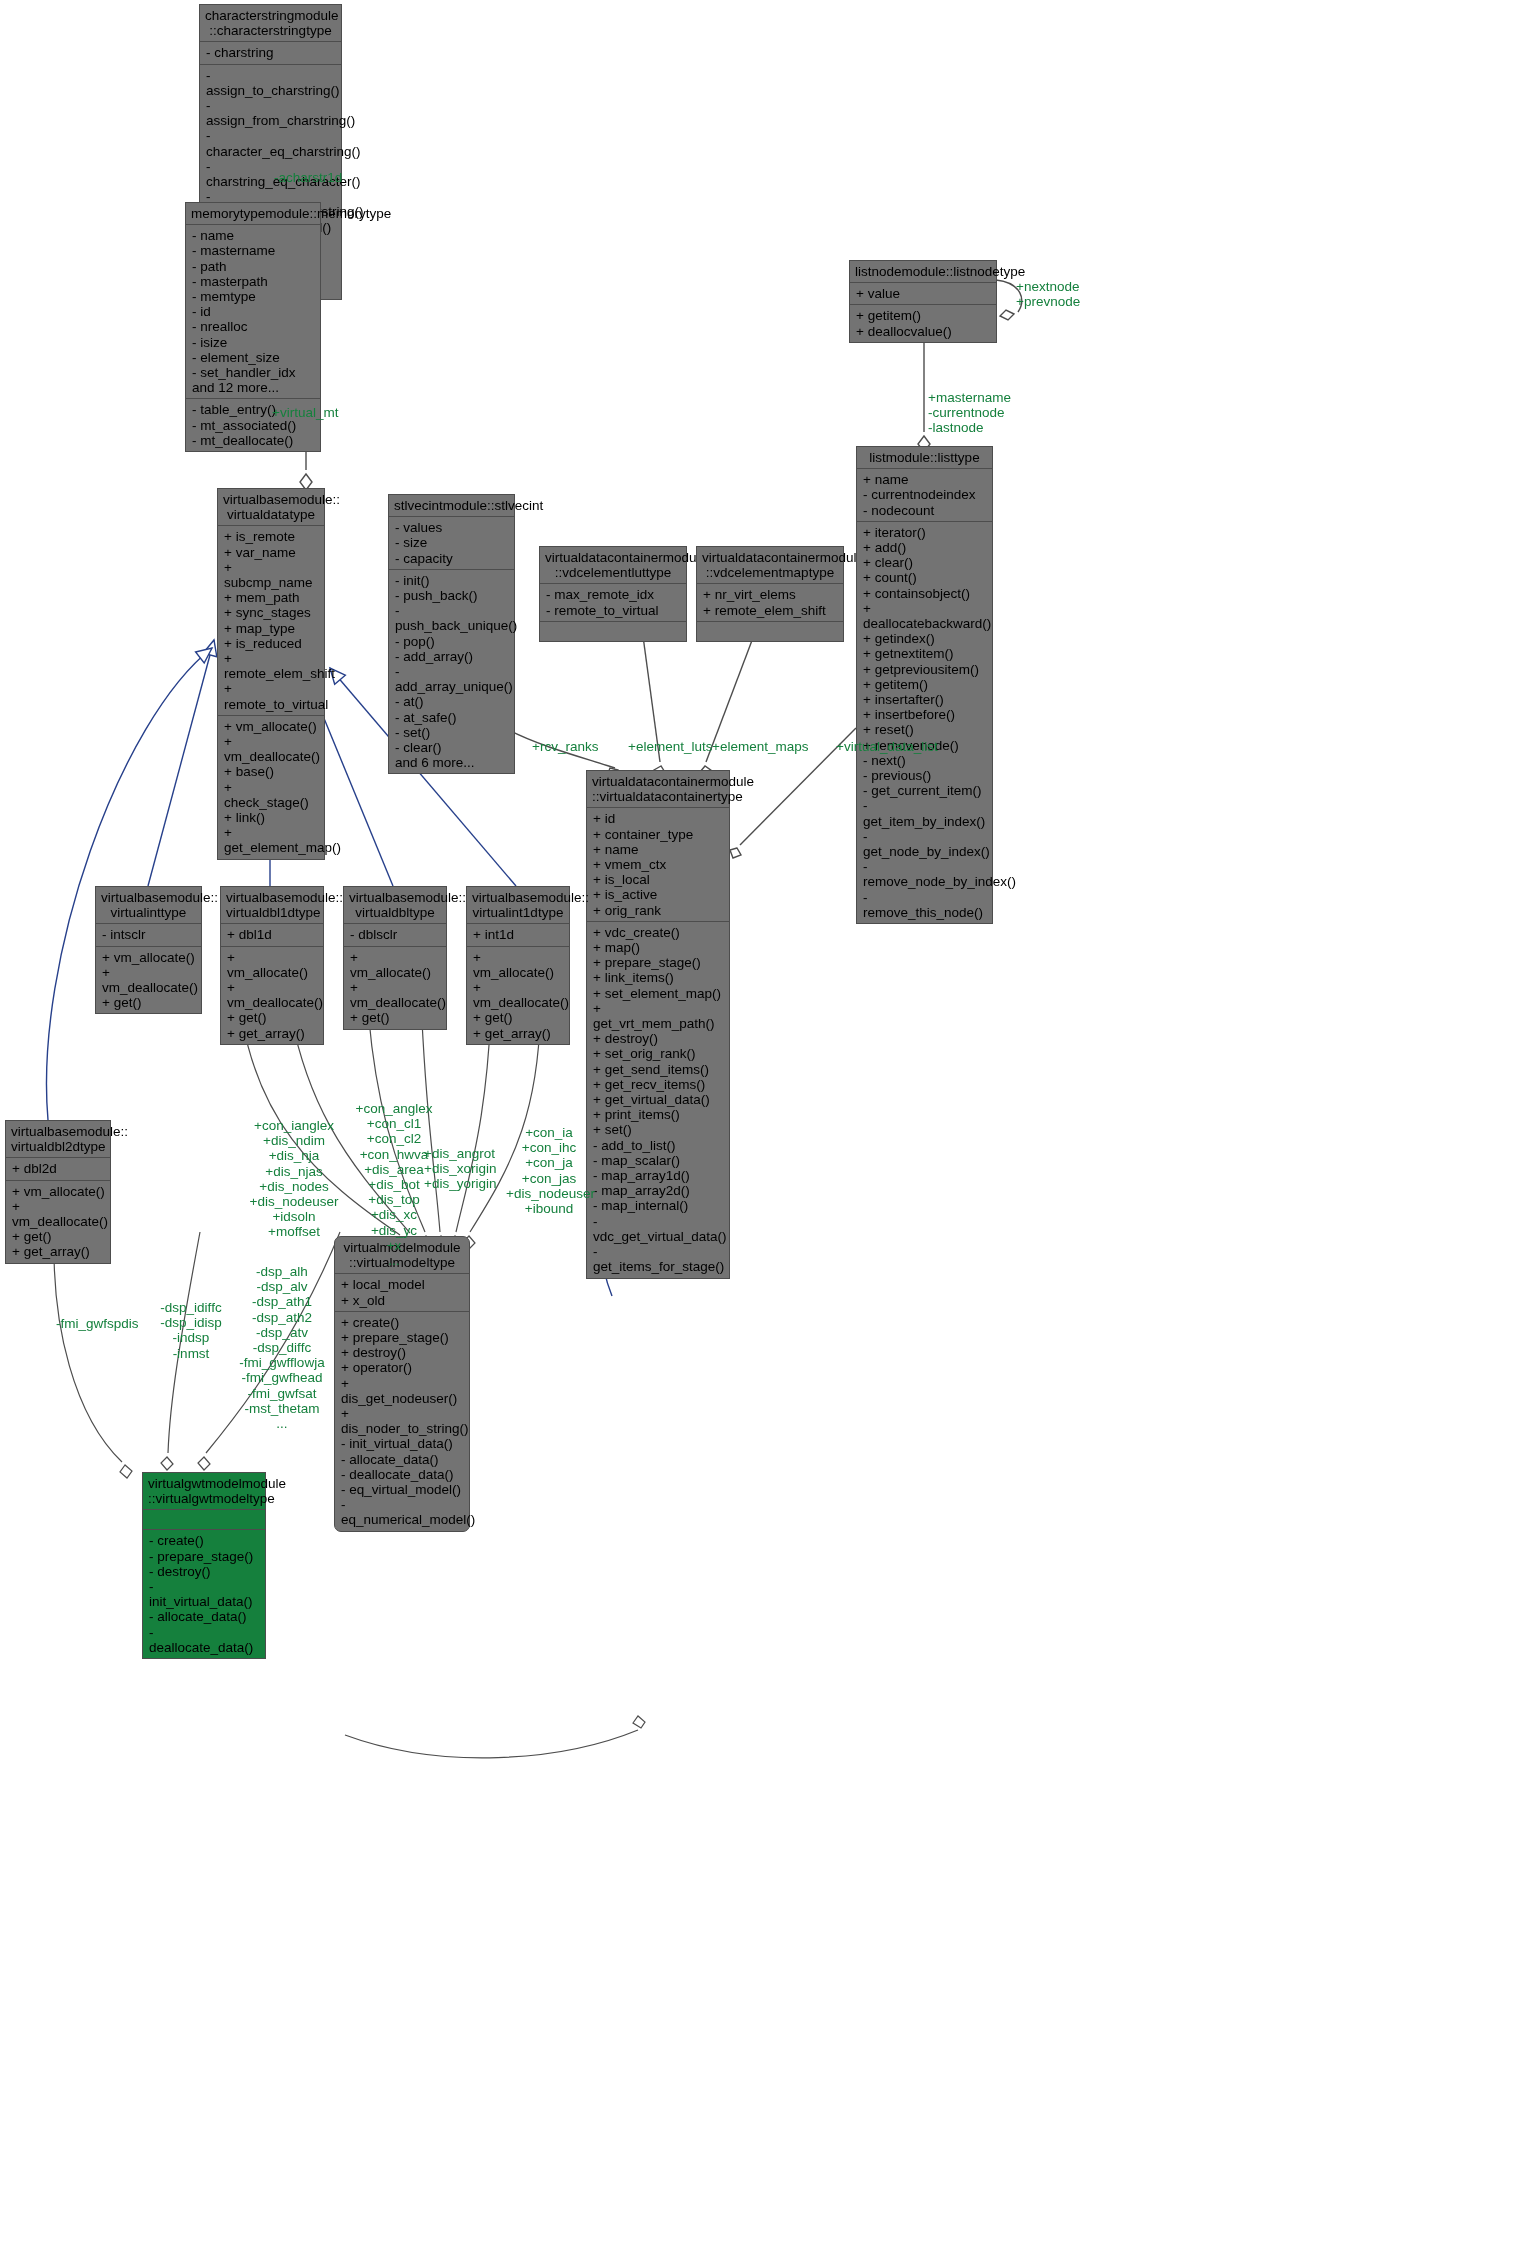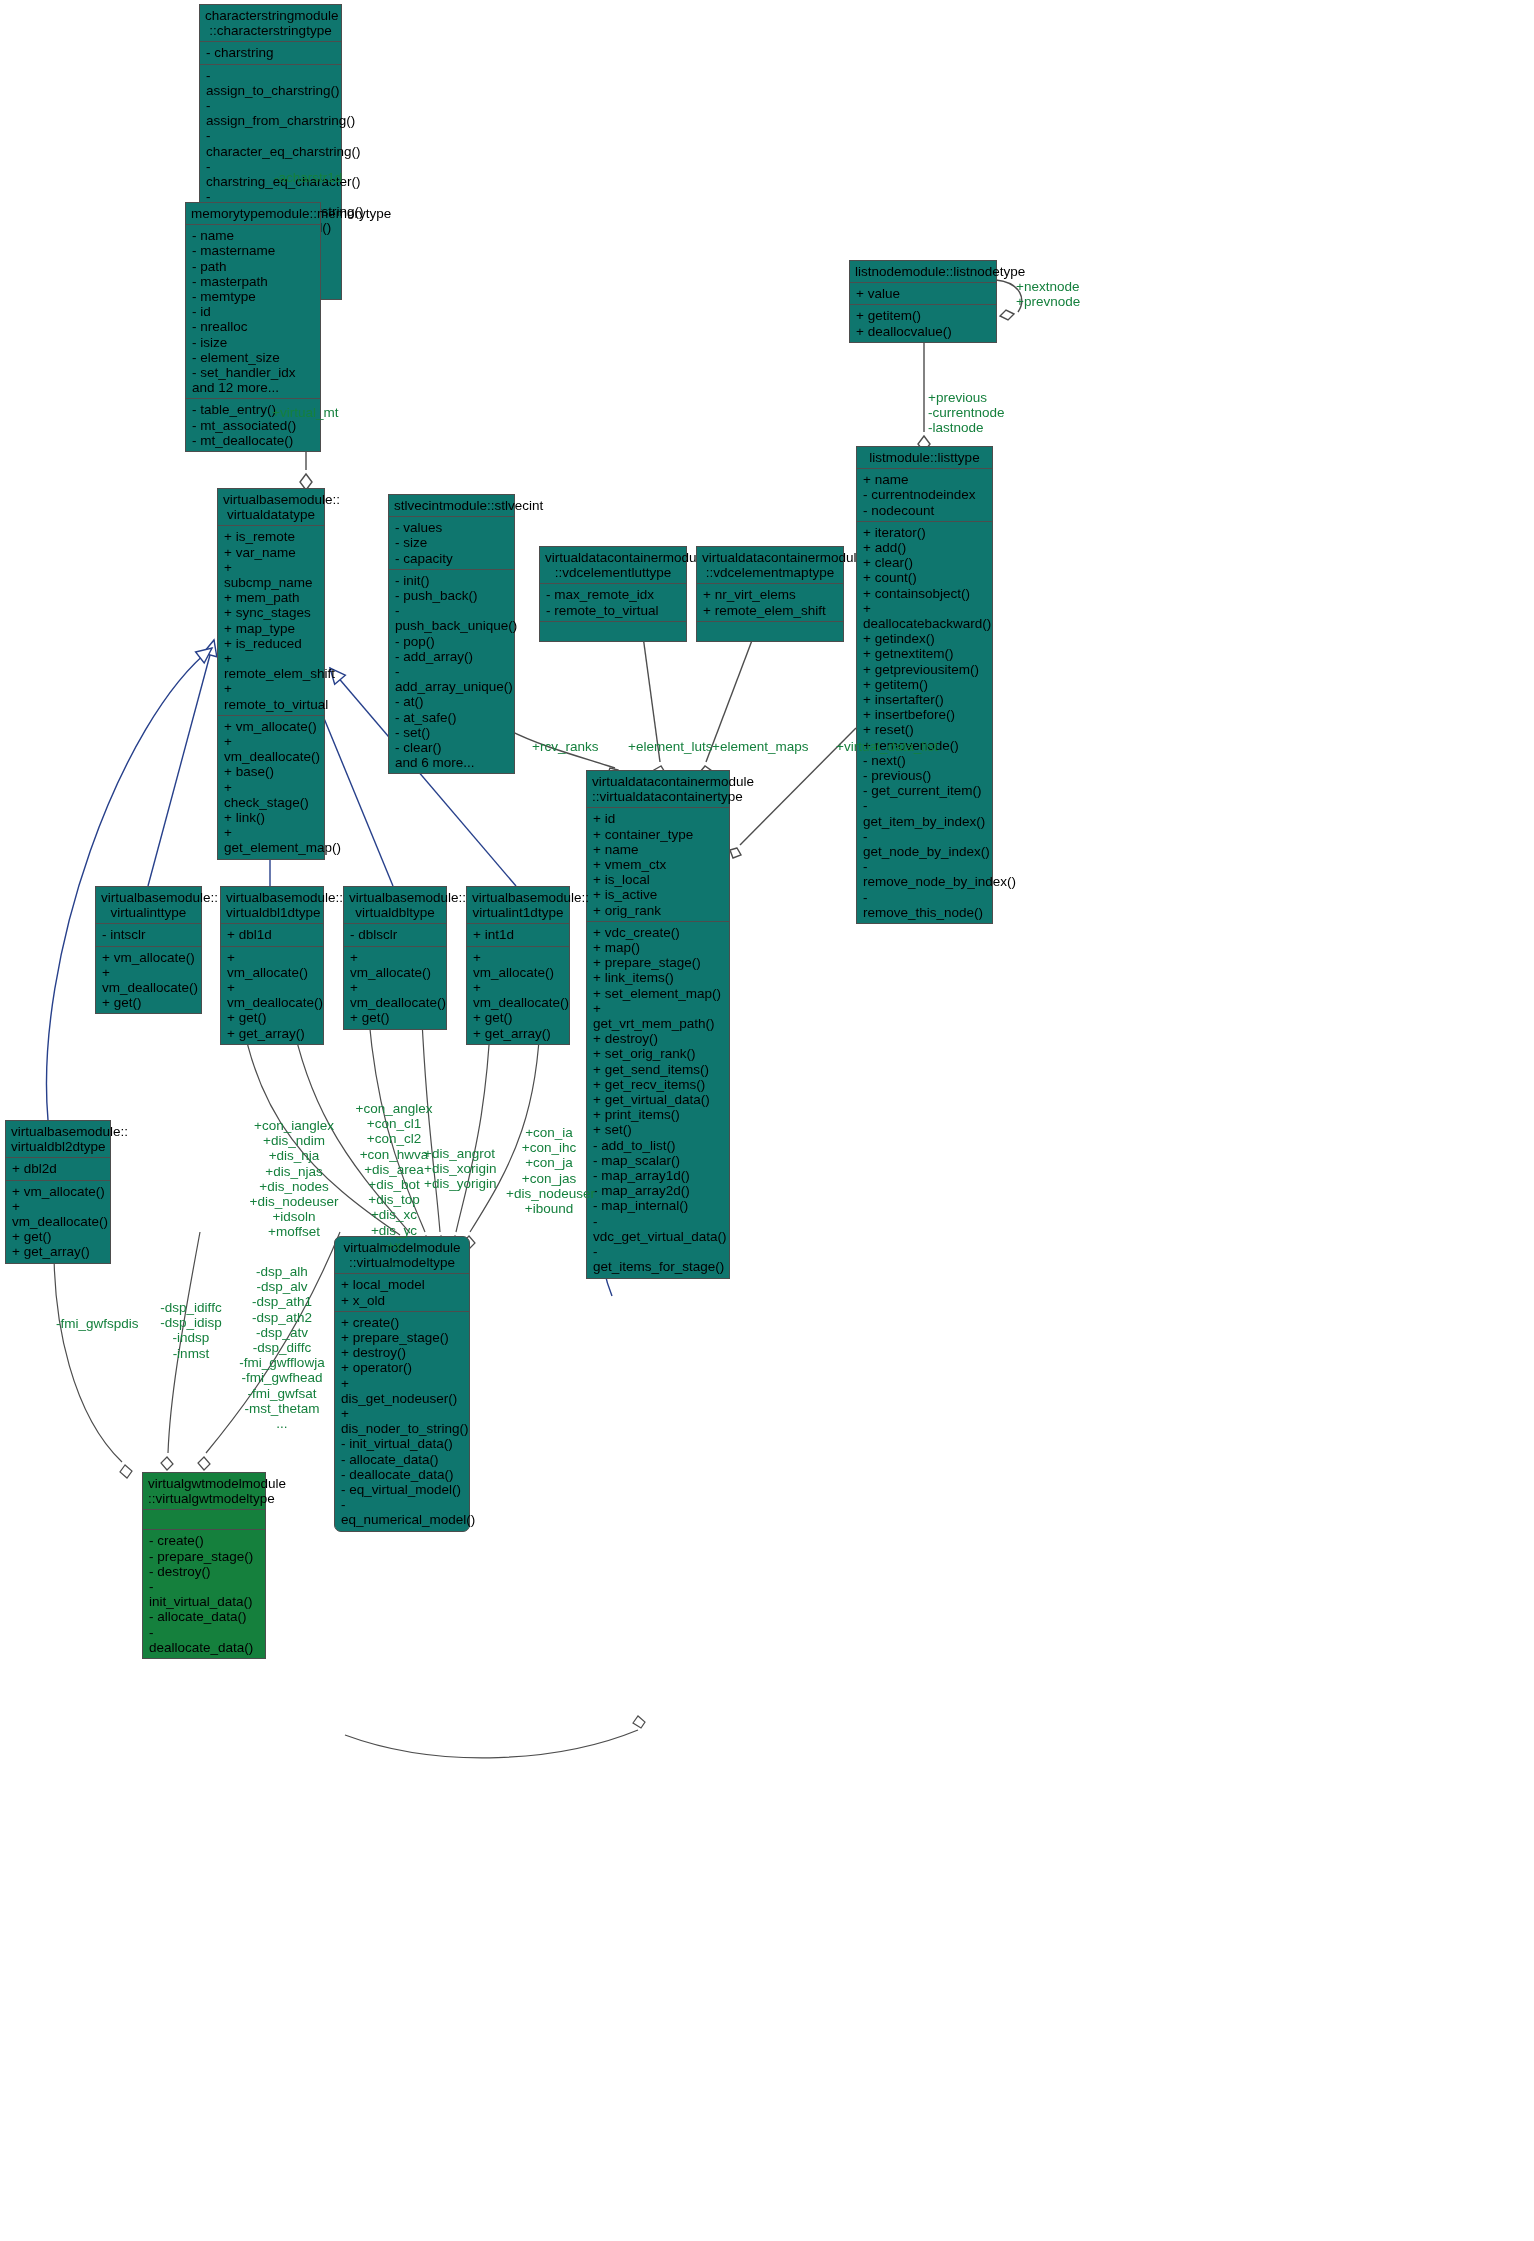--- a/index.html
+++ b/index.html
@@ -19,21 +19,21 @@
     position: absolute;
     left: 0; top: 0;
     width: 1534px;
     height: 2241px;
     pointer-events: none;
   }
   .node {
     position: absolute;
     box-sizing: border-box;
     border: 1px solid #4d4d4d;
-    background: #0f766e;
+    background: #737373;
     font-size: 13.5px;
     line-height: 15.2px;
     color: #000000;
   }
   .node.highlight { background: #15803d; margin-left: 16px; }
   .node .title {
     text-align: center;
     padding: 3px 5px 3px 5px;
     border-bottom: 1px solid #4d4d4d;
     white-space: pre-line;
@@ -404,21 +404,21 @@
 - deallocate_data()</div>
   </div>
 
   <div class="edge-label lft" style="left:274px; top:170px;">-acharstr1d</div>
 
   <div class="edge-label lft" style="left:260px; top:405px;margin-left:12px;">+virtual_mt</div>
 
   <div class="edge-label lft" style="left:1016px; top:279px;">+nextnode
 +prevnode</div>
 
-  <div class="edge-label lft" style="left:928px; top:390px;">+previous
+  <div class="edge-label lft" style="left:928px; top:390px;">+mastername
 -currentnode
 -lastnode</div>
 
   <div class="edge-label lft" style="left:532px; top:739px;">+rcv_ranks</div>
 
   <div class="edge-label lft" style="left:628px; top:739px;">+element_luts</div>
 
   <div class="edge-label lft" style="left:712px; top:739px;">+element_maps</div>
 
   <div class="edge-label lft" style="left:836px; top:739px;">+virtual_data_list</div>

